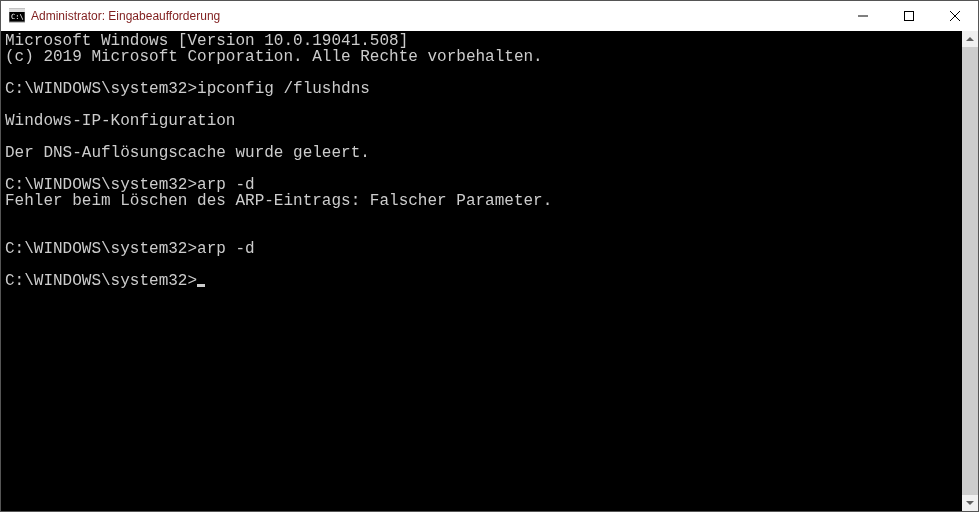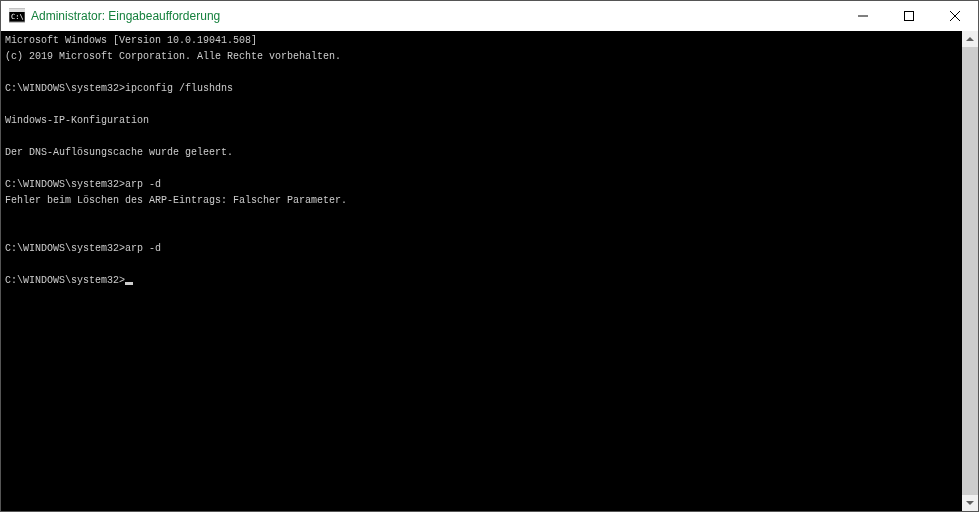--- a/index.html
+++ b/index.html
@@ -20,21 +20,21 @@
   .titlebar-icon {
     width: 16px; height: 16px;
     margin-left: 8px;
     margin-right: 6px;
     display: flex;
     align-items: center;
     justify-content: center;
   }
   .titlebar-title {
     font-size: 12px;
-    color: #15803d;
+    color: #7f1d1d;
     flex: 1;
   }
   .win-controls {
     display: flex;
     height: 100%;
   }
   .win-btn {
     width: 46px; height: 100%;
     display: flex; align-items: center; justify-content: center;
     color: #000;
@@ -43,21 +43,21 @@
     position: relative;
     height: calc(100% - 30px);
     background: #000;
     display: flex;
   }
   .terminal {
     flex: 1;
     background: #000;
     color: #cccccc;
     font-family: Consolas, 'Courier New', monospace;
-    font-size: 10px;
+    font-size: 16px;
     line-height: 16px;
     padding: 2px 0 0 4px;
     white-space: pre;
     overflow: hidden;
   }
   .scrollbar {
     width: 16px;
     background: #f0f0f0;
     position: relative;
   }

